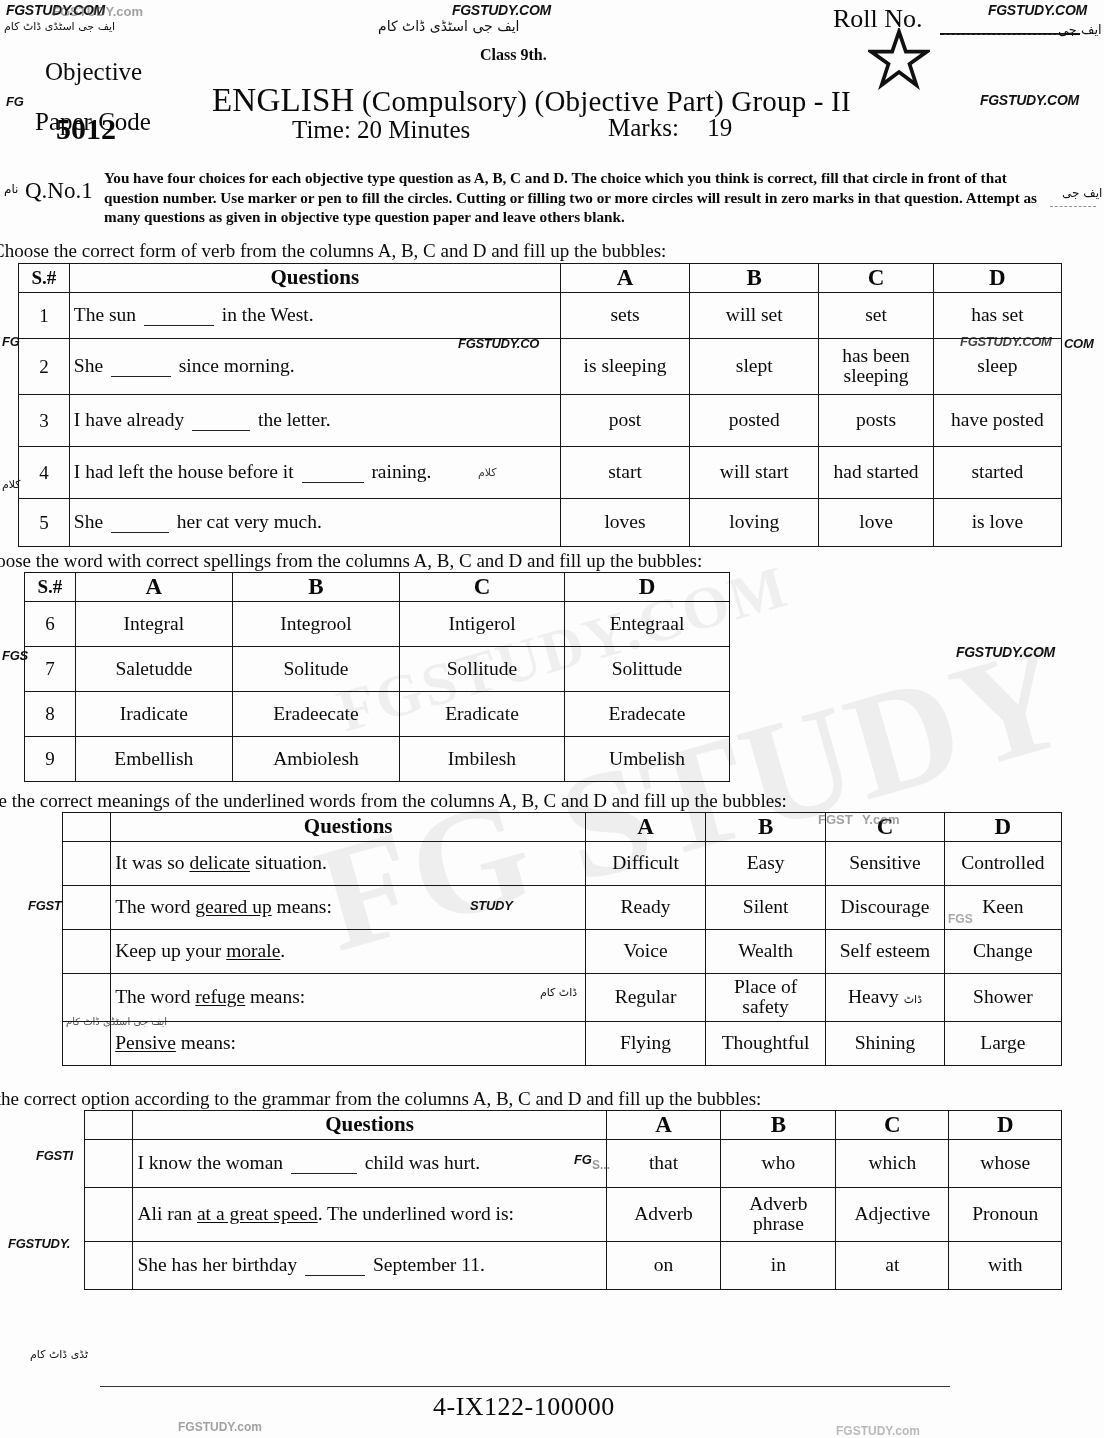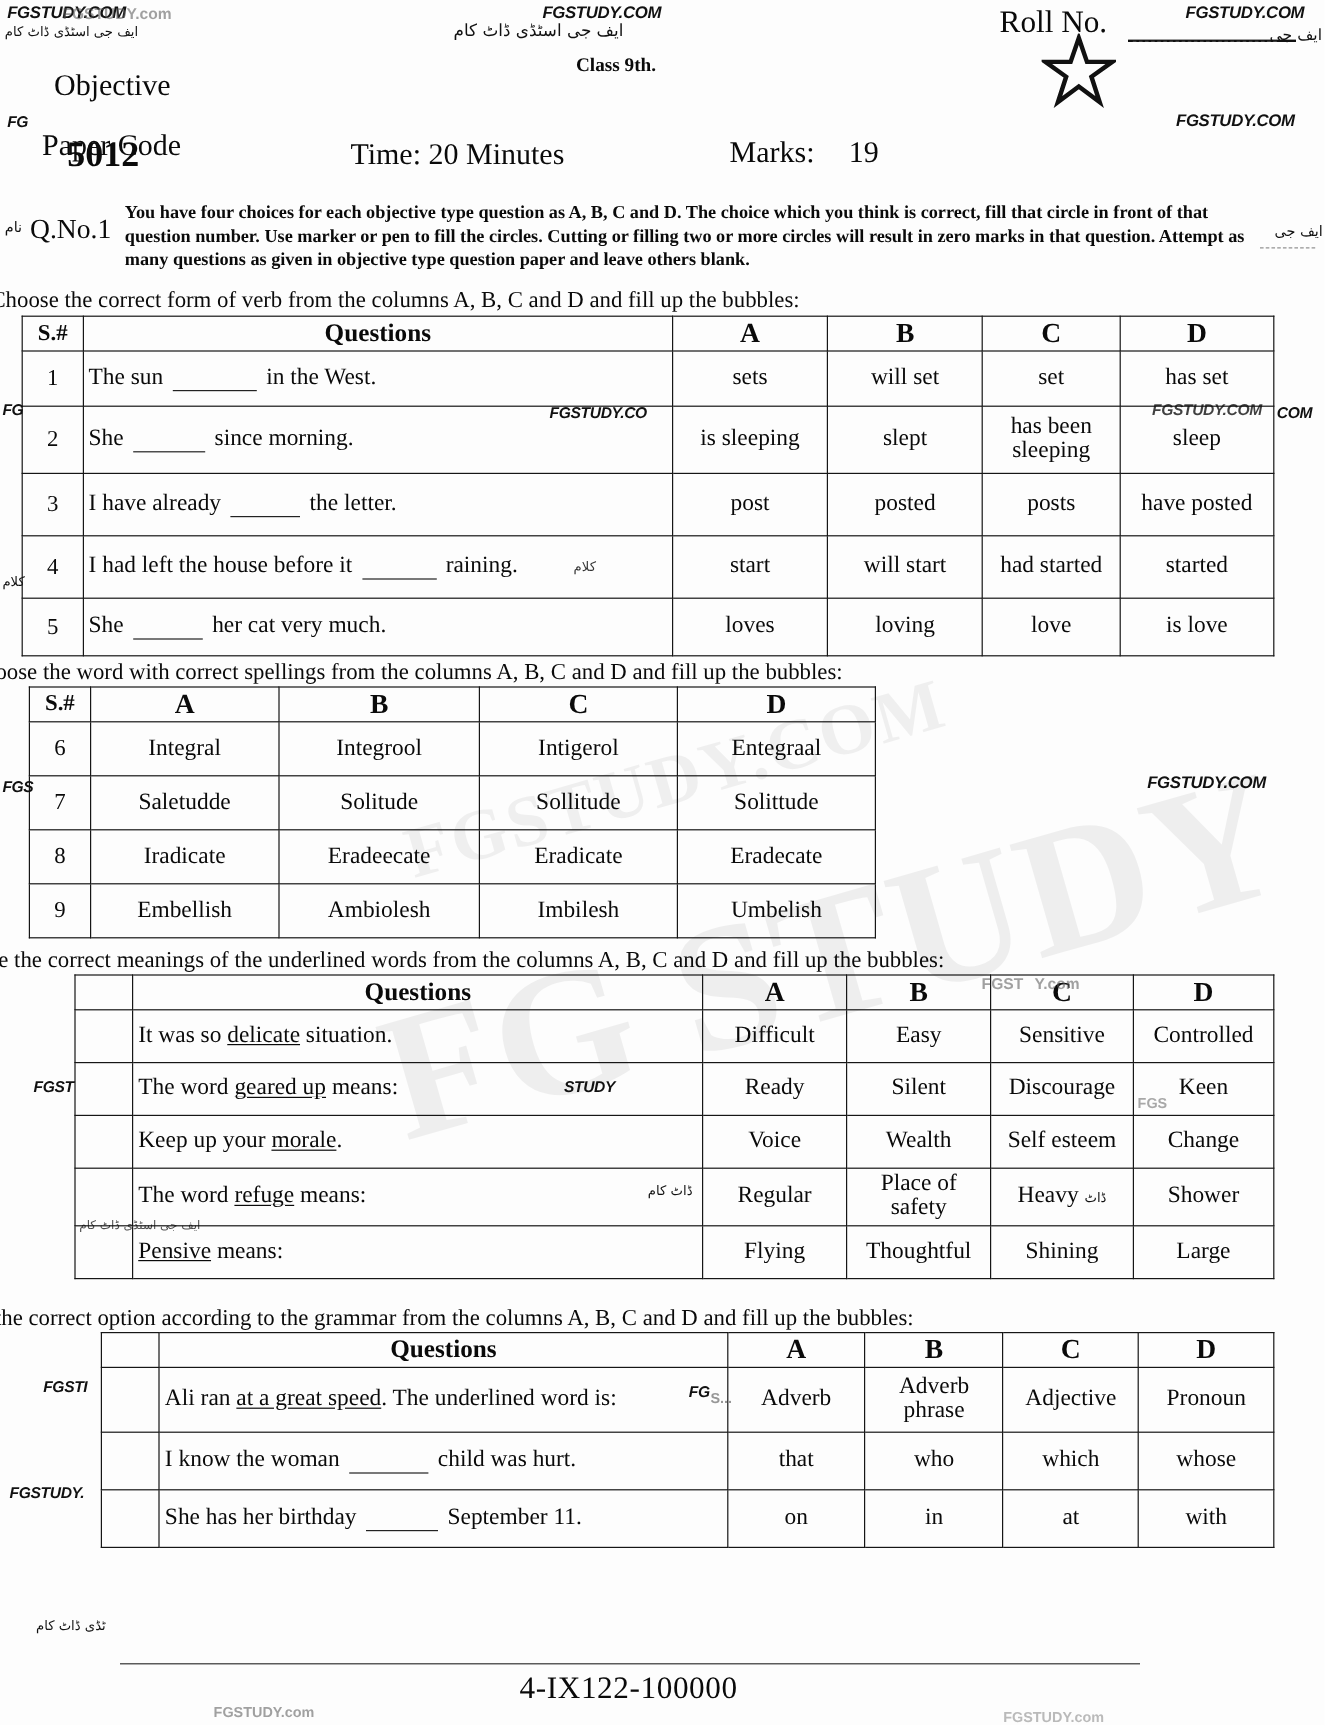--- a/index.html
+++ b/index.html
@@ -182,20 +182,24 @@
 
   <div class="abs h-class" style="left:480px; top:46px;">Class 9th.</div>
 
   <div class="abs h-objective" style="left:45px; top:58px;">Objective</div>
 
   <div class="abs wm" style="left:6px; top:94px; font-size:13px;">FG</div>
   <div class="abs h-papercode" style="left:35px; top:87px;">Paper Code</div>
 
   <div class="abs h-code" style="left:56px; top:112px;">5012</div>
 
+  <div class="abs h-main nowrap" style="left:212px; top:82px;">
+    <span class="big">ENGLISH</span>
+    <span>(Compulsory) (Objective Part) Group - II</span>
+  </div>
 
   <div class="abs h-time" style="left:292px; top:116px;">Time: 20 Minutes</div>
   <div class="abs h-marks nowrap" style="left:608px; top:114px;">
     <span>Marks:</span>
     <span style="display:inline-block;width:16px;"></span>
     <span>19</span>
   </div>
 
   <div class="abs h-roll" style="left:833px; top:4px;">Roll No.</div>
   <div class="rollline" style="left:940px; top:32px; width:140px; height:1px;"></div>
@@ -458,41 +462,41 @@
       <tr>
         <th class="hdr-sn"></th>
         <th class="hdr-q">Questions</th>
         <th class="hdr-letter">A</th>
         <th class="hdr-letter">B</th>
         <th class="hdr-letter">C</th>
         <th class="hdr-letter">D</th>
       </tr>
     </thead>
     <tbody>
+      <tr style="height:48px;">
+        <td class="c-sn"></td>
+        <td class="c-q">
+          <span>I know the woman</span>
+          <span class="blank" style="width:66px;"></span>
+          <span>child was hurt.</span>
+        </td>
+        <td class="c-opt">that</td>
+        <td class="c-opt">who</td>
+        <td class="c-opt">which</td>
+        <td class="c-opt">whose</td>
+      </tr>
       <tr style="height:54px;">
         <td class="c-sn"></td>
         <td class="c-q">
           <span>Ali ran </span><u class="ul">at a great speed</u><span>.  The underlined word is:</span>
         </td>
         <td class="c-opt">Adverb</td>
         <td class="c-opt">Adverb phrase</td>
         <td class="c-opt">Adjective</td>
         <td class="c-opt">Pronoun</td>
-      </tr>
-      <tr style="height:48px;">
-        <td class="c-sn"></td>
-        <td class="c-q">
-          <span>I know the woman</span>
-          <span class="blank" style="width:66px;"></span>
-          <span>child was hurt.</span>
-        </td>
-        <td class="c-opt">that</td>
-        <td class="c-opt">who</td>
-        <td class="c-opt">which</td>
-        <td class="c-opt">whose</td>
       </tr>
       <tr style="height:48px;">
         <td class="c-sn"></td>
         <td class="c-q">
           <span>She has her birthday</span>
           <span class="blank" style="width:60px;"></span>
           <span>September 11.</span>
         </td>
         <td class="c-opt">on</td>
         <td class="c-opt">in</td>

